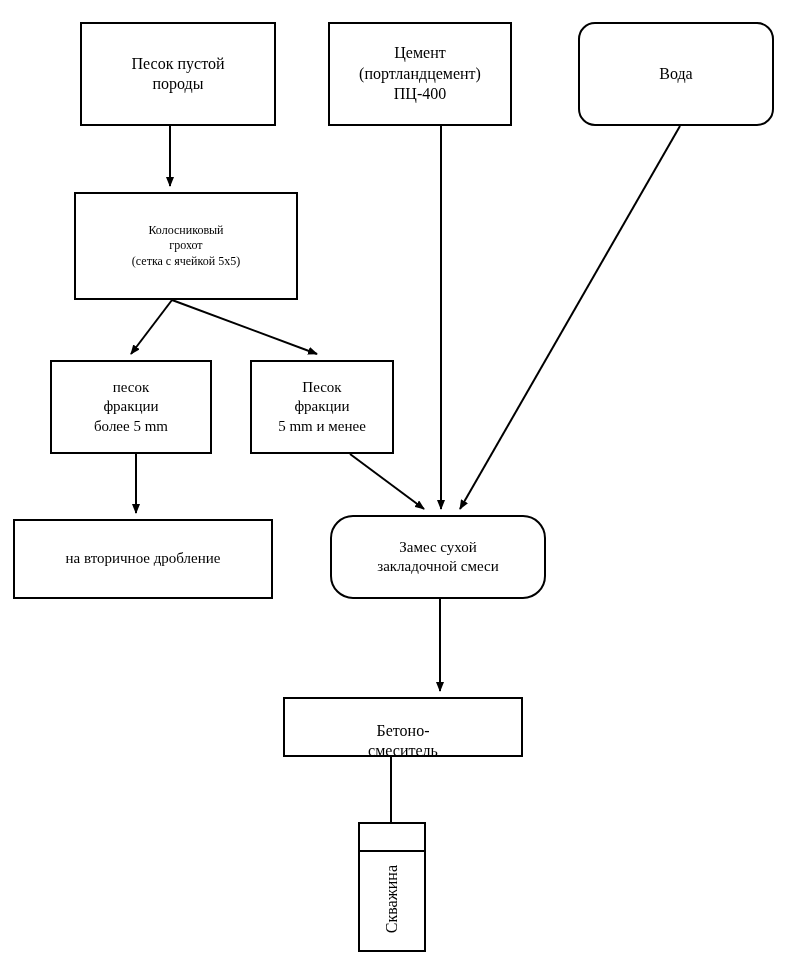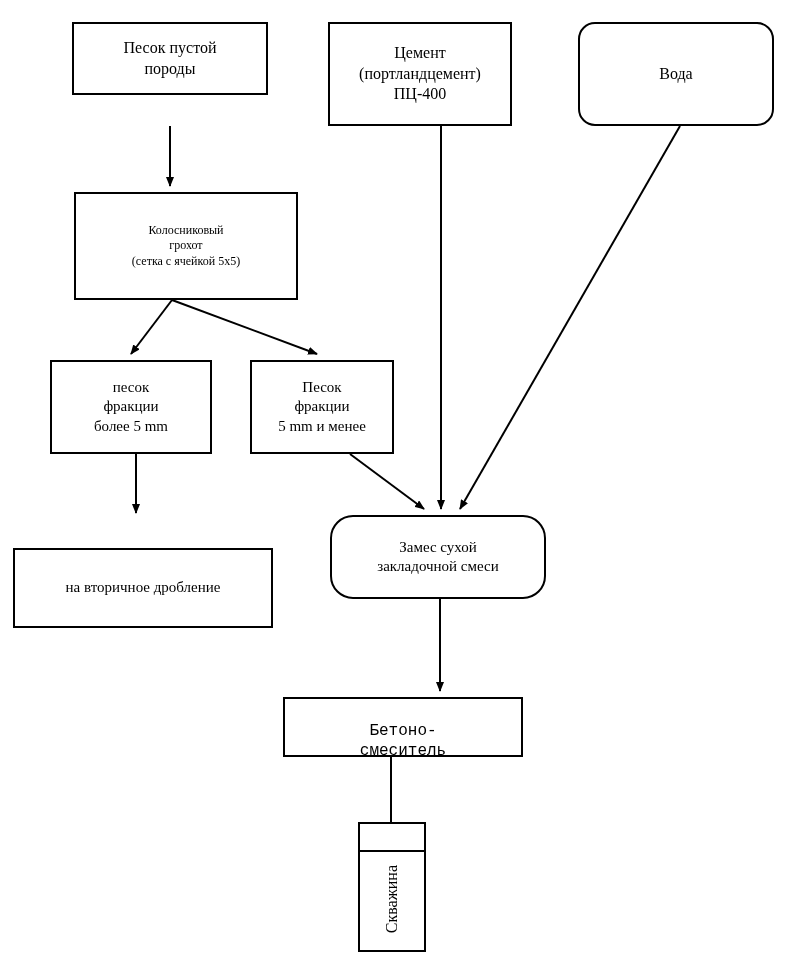--- a/index.html
+++ b/index.html
@@ -41,30 +41,30 @@
     color: #000000;
     z-index: 2;
   }
   .node .label {
     display: block;
     width: 100%;
     white-space: pre-line;
     padding: 0 4px;
   }
   
-  .n-sand-waste      { left: 72px;  top: 22px;  width: 196px; height: 73px; }
+  .n-sand-waste      { left: 80px;  top: 22px;  width: 196px; height: 104px; }
   .n-cement          { left: 328px; top: 22px;  width: 184px; height: 104px; font-size: 16px; }
   .n-water           { left: 578px; top: 22px;  width: 196px; height: 104px; border-radius: 17px; }
   .n-grizzly         { left: 74px;  top: 192px; width: 224px; height: 108px; font-size: 12px; }
   .n-coarse          { left: 50px;  top: 360px; width: 162px; height: 94px;  font-size: 15px; }
   .n-fine            { left: 250px; top: 360px; width: 144px; height: 94px;  font-size: 15px; }
-  .n-recrush         { left: 13px;  top: 548px; width: 260px; height: 80px;  font-size: 15px; }
+  .n-recrush         { left: 13px;  top: 519px; width: 260px; height: 80px;  font-size: 15px; }
   .n-drymix          { left: 330px; top: 515px; width: 216px; height: 84px;  font-size: 15px; border-radius: 23px; }
   .n-mixer           { left: 283px; top: 697px; width: 240px; height: 60px;  font-size: 16px; }
-  .n-mixer .label    { position: relative; top: 14px; font-family: Liberation Mono, monospace; }
+  .n-mixer .label    { position: relative; top: 14px; }
   .n-borehole        { left: 358px; top: 822px; width: 68px;  height: 130px; }
   .n-borehole .divider {
     position: absolute;
     left: 0;
     right: 0;
     top: 26px;
     height: 0;
     border-top: 2px solid #000000;
   }
   .n-borehole .vlabel {

